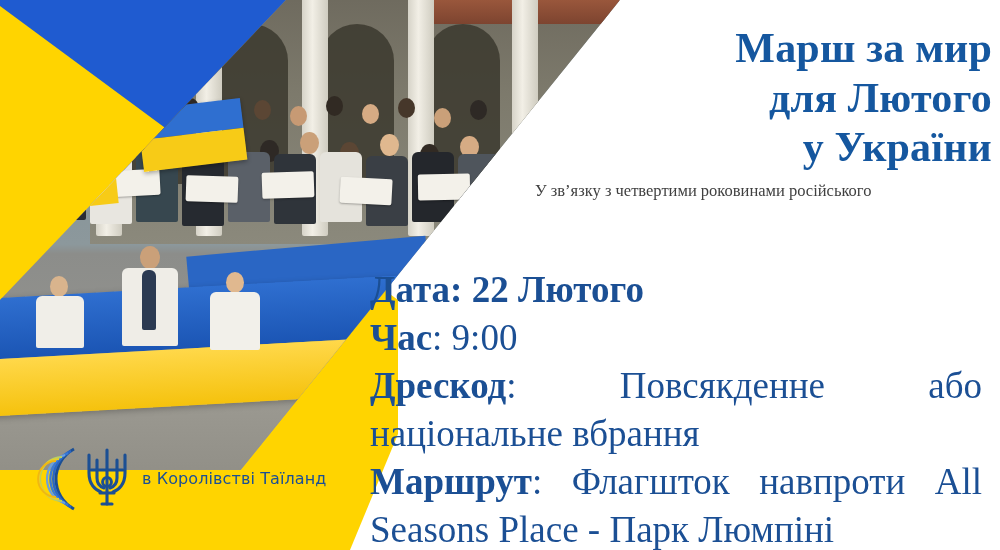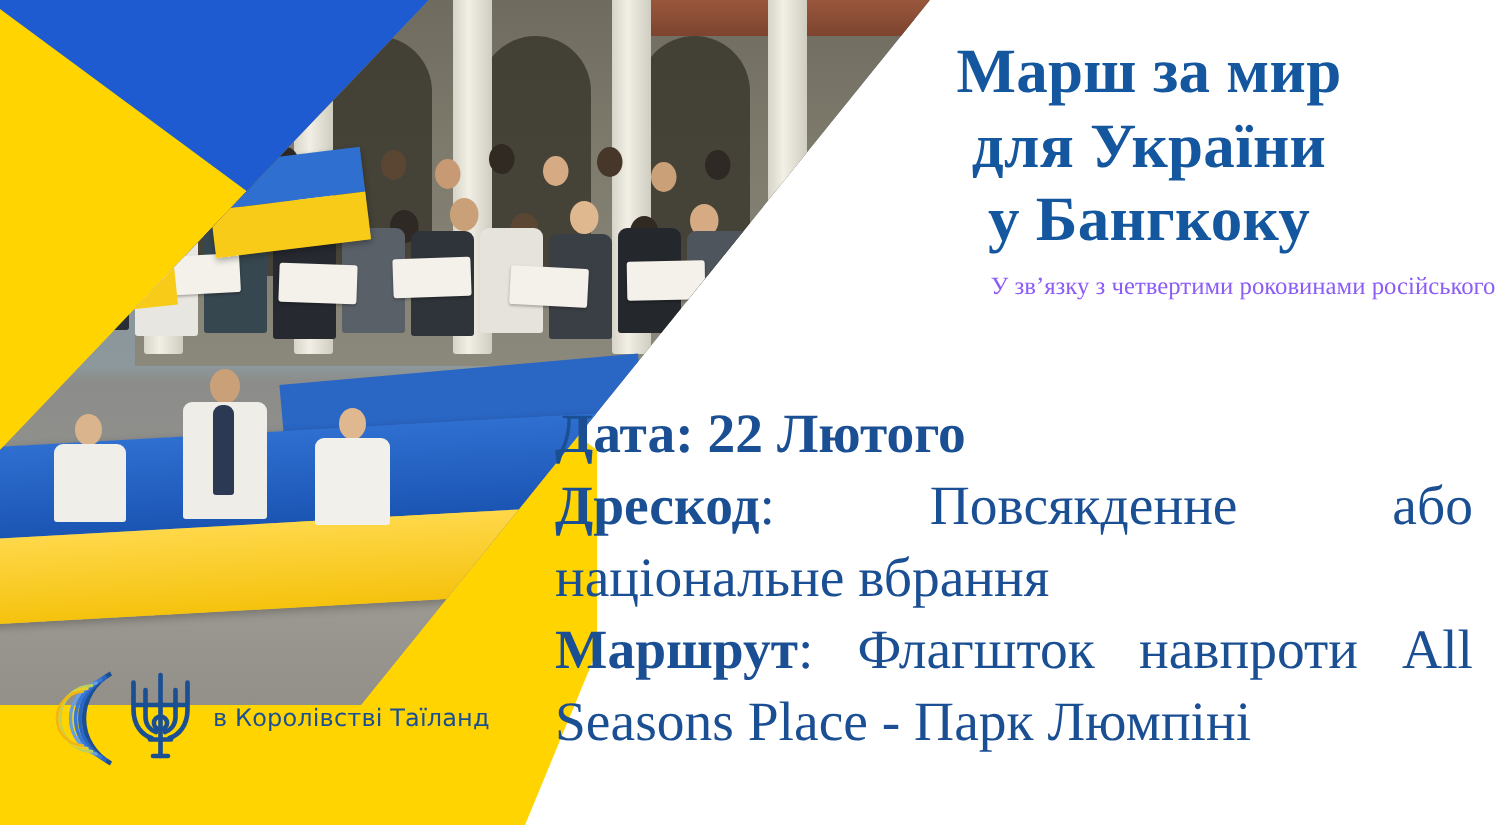--- a/index.html
+++ b/index.html
@@ -149,40 +149,40 @@
     left: 0; top: 330px;
     width: 660px; height: 160px;
     background: linear-gradient(to bottom,#8b8a84,#9c9a92 40%,#8f8d85);
   }
 
   
   .title-block {
     position: absolute;
     left: 540px; top: 24px;
     width: 452px;
-    text-align: center;
+    text-align: right;
   }
   .title-line {
     font-family: "Liberation Serif", "DejaVu Serif", serif;
     font-weight: bold;
     font-size: 42px;
     line-height: 1.18;
     color: #15579f;
     letter-spacing: .2px;
     white-space: nowrap;
   }
   .subtitle-block {
     position: absolute;
     left: 535px; top: 178px;
     width: 462px;
-    text-align: right;
+    text-align: left;
     font-family: "Liberation Serif", "DejaVu Serif", serif;
     font-size: 16.5px;
     line-height: 1.55;
-    color: #8b5cf6;
+    color: #404040;
   }
 
   
   .details {
     position: absolute;
     left: 370px; top: 266px;
     width: 612px;
     font-family: "Liberation Serif", "DejaVu Serif", serif;
     font-size: 37px;
     line-height: 1.30;
@@ -347,31 +347,34 @@
         <div class="head" style="left:236px; top:176px; width:18px; height:21px; background:#e0b88f;"></div>
         <div class="body" style="left:220px; top:196px; width:50px; height:58px; background:#f2f0ea;"></div>
       </div>
     </div>
   </div>
 
   <div class="bg-layer bg-white-wedge"></div>
 
   <div class="title-block">
     <div class="title-line">Марш за мир</div>
-    <div class="title-line">для України</div>
-    <div class="title-line">у Бангкоку</div>
+    <div class="title-line">для Лютого</div>
+    <div class="title-line">у України</div>
   </div>
 
   <div class="subtitle-block">
     <div>У зв’язку з четвертими роковинами російського</div>
   </div>
 
   <div class="details">
     <p>
       <span class="lbl allbold">Дата:</span><span class="allbold"> 22 Лютого</span>
+    </p>
+    <p>
+      <span class="lbl">Час</span><span>: 9:00</span>
     </p>
     <p>
       <span class="lbl">Дрескод</span><span>: Повсякденне або національне вбрання</span>
     </p>
     <p>
       <span class="lbl">Маршрут</span><span>: Флагшток навпроти All Seasons Place - Парк Люмпіні</span>
     </p>
   </div>
 
   <div class="logo">

